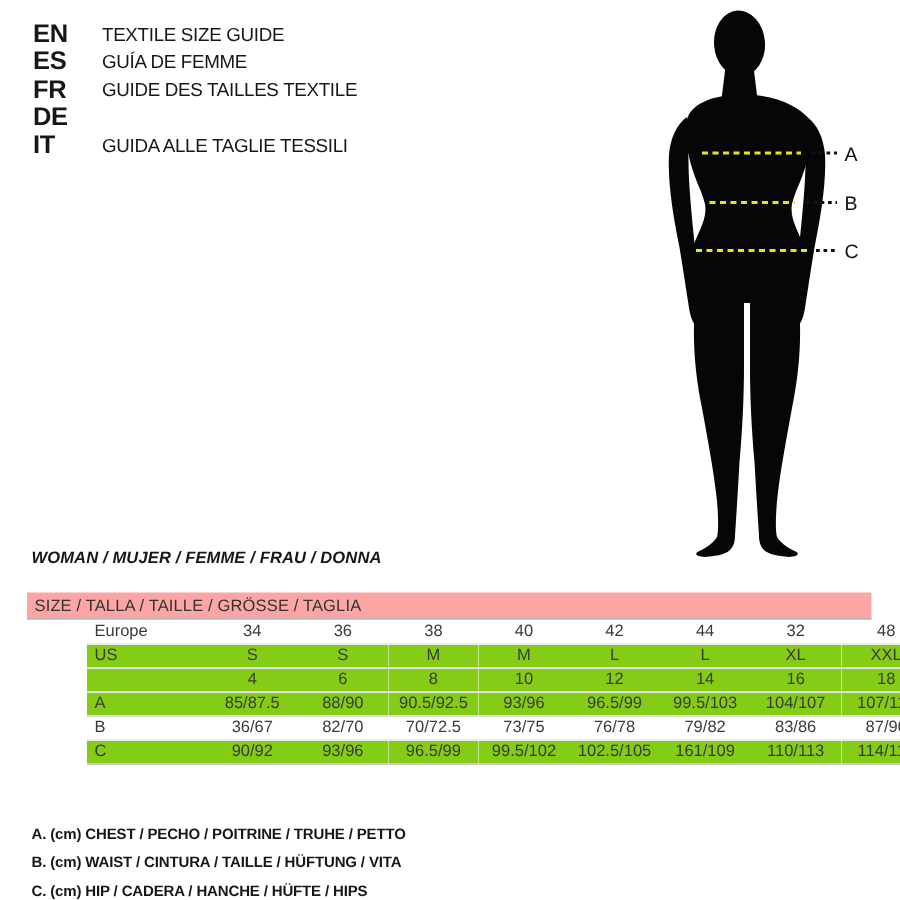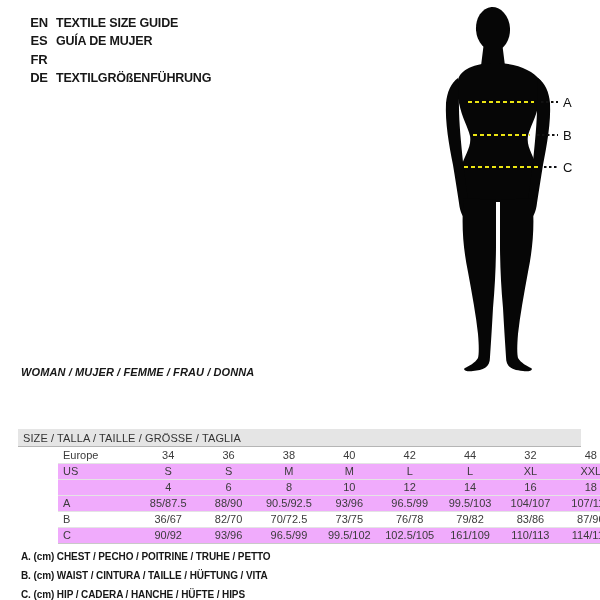--- a/index.html
+++ b/index.html
@@ -8,26 +8,26 @@
     position: relative;
     font-family: "Liberation Sans", sans-serif;
     color: #1c1c1c;
     overflow: hidden;
   }
 
   
   .lang-block { position: absolute; left: 22px; top: 14px; }
   .lang-row { display: flex; line-height: 18.4px; }
   .lang-code {
-    width: 34px; font-weight: bold; font-size: 13px;
-    letter-spacing: -0.2px; color: #171717; text-align: center;
+    width: 34px; font-weight: bold; font-size: 17px;
+    letter-spacing: -0.2px; color: #171717;
   }
   .lang-label {
-    font-weight: bold; font-size: 12.5px;
-    letter-spacing: -0.2px; color: #171717; white-space: nowrap;
+    font-weight: normal; font-size: 12.5px;
+    letter-spacing: -0.2px; color: #171717; white-space: nowrap; margin-left: 12px;
   }
 
   
   .figure { position: absolute; left: 400px; top: 0; }
   .marker-label {
     font-family: "Liberation Sans", sans-serif;
     font-size: 13px; fill: #111111;
   }
 
   
@@ -35,37 +35,36 @@
     position: absolute; left: 21px; top: 366px;
     font-size: 11px; font-weight: bold; letter-spacing: 0.1px; color: #171717;
     white-space: nowrap;
     font-style: italic;
   }
 
   
   .table-wrap { position: absolute; left: 18px; top: 395px; width: 563px; }
   .table-header {
     height: 18px; line-height: 18px;
-    background: #e5e5e5;
+    background: #fca5a5;
     font-size: 11px; color: #333333;
     padding-left: 5px; letter-spacing: 0.1px;
     border-bottom: 1px solid #b5b5b5;
-    margin-top: 34px;
   }
   table.size-table {
     width: 100%; border-collapse: collapse; table-layout: fixed; margin-left: 40px;
   }
   table.size-table td {
     height: 16px; font-size: 11px; color: #3b3b3b;
     text-align: center; vertical-align: middle;
     border-bottom: 1px solid #e4e4e4;
     white-space: nowrap; overflow: hidden;
   }
   table.size-table td.row-label { text-align: left; padding-left: 5px; color: #3b3b3b; }
-  table.size-table tr.shaded td { background: #f0abfc; }
+  table.size-table tr.shaded td { background: #84cc16; }
   table.size-table tr:last-child td { border-bottom: 1px solid #c9c9c9; }
 
   
   .legend { position: absolute; left: 21px; top: 548px; }
   .legend-line {
     font-size: 10px; font-weight: bold; letter-spacing: -0.1px;
     line-height: 18.8px; color: #171717; white-space: nowrap;
   }
 </style>
 </head>
@@ -73,28 +72,32 @@
 
 <div class="page">
 
   <div class="lang-block">
     <div class="lang-row">
       <span class="lang-code">EN</span>
       <span class="lang-label">TEXTILE SIZE GUIDE</span>
     </div>
     <div class="lang-row">
       <span class="lang-code">ES</span>
-      <span class="lang-label">GUÍA DE MUJER</span>
+      <span class="lang-label">GUÍA DE FEMME</span>
     </div>
     <div class="lang-row">
       <span class="lang-code">FR</span>
+      <span class="lang-label">GUIDE DES TAILLES TEXTILE</span>
     </div>
     <div class="lang-row">
       <span class="lang-code">DE</span>
-      <span class="lang-label">TEXTILGRÖßENFÜHRUNG</span>
+    </div>
+    <div class="lang-row">
+      <span class="lang-code">IT</span>
+      <span class="lang-label">GUIDA ALLE TAGLIE TESSILI</span>
     </div>
   </div>
 
   <svg class="figure" width="200" height="380" viewBox="0 0 200 380" xmlns="http://www.w3.org/2000/svg">
     <g fill="#060606">
       <ellipse cx="93" cy="29" rx="17" ry="22" transform="rotate(-4 93 29)"></ellipse>
       <path d="M84 42 L102 42 L105 66 L81 66 Z"></path>
       <path d="M58 80 C60 70 74 63 95 63 C116 63 132 70 140 80 C143 88 141 95 139 103 C136 118 130 127 128 136 C126 147 134 156 137 168 C140 180 138 192 133 202 L65 202 C60 192 58 180 61 168 C64 156 72 147 70 136 C68 127 62 118 59 103 C57 95 56 88 58 80 Z"></path>
       <path d="M58 78 C51 83 47 92 46 103 C45 122 49 145 53 165 C55 177 57 190 59 203 C60 212 63 218 66 219 C69 219 70 214 69 207 C67 193 65 177 63 162 C61 142 59 122 59 108 C59 97 58 86 58 78 Z"></path>
       <path d="M138 78 C145 83 149 92 150 103 C151 122 147 145 143 165 C141 177 139 190 137 203 C136 212 133 218 130 219 C127 219 126 214 127 207 C129 193 131 177 133 162 C135 142 137 122 137 108 C137 97 138 86 138 78 Z"></path>

